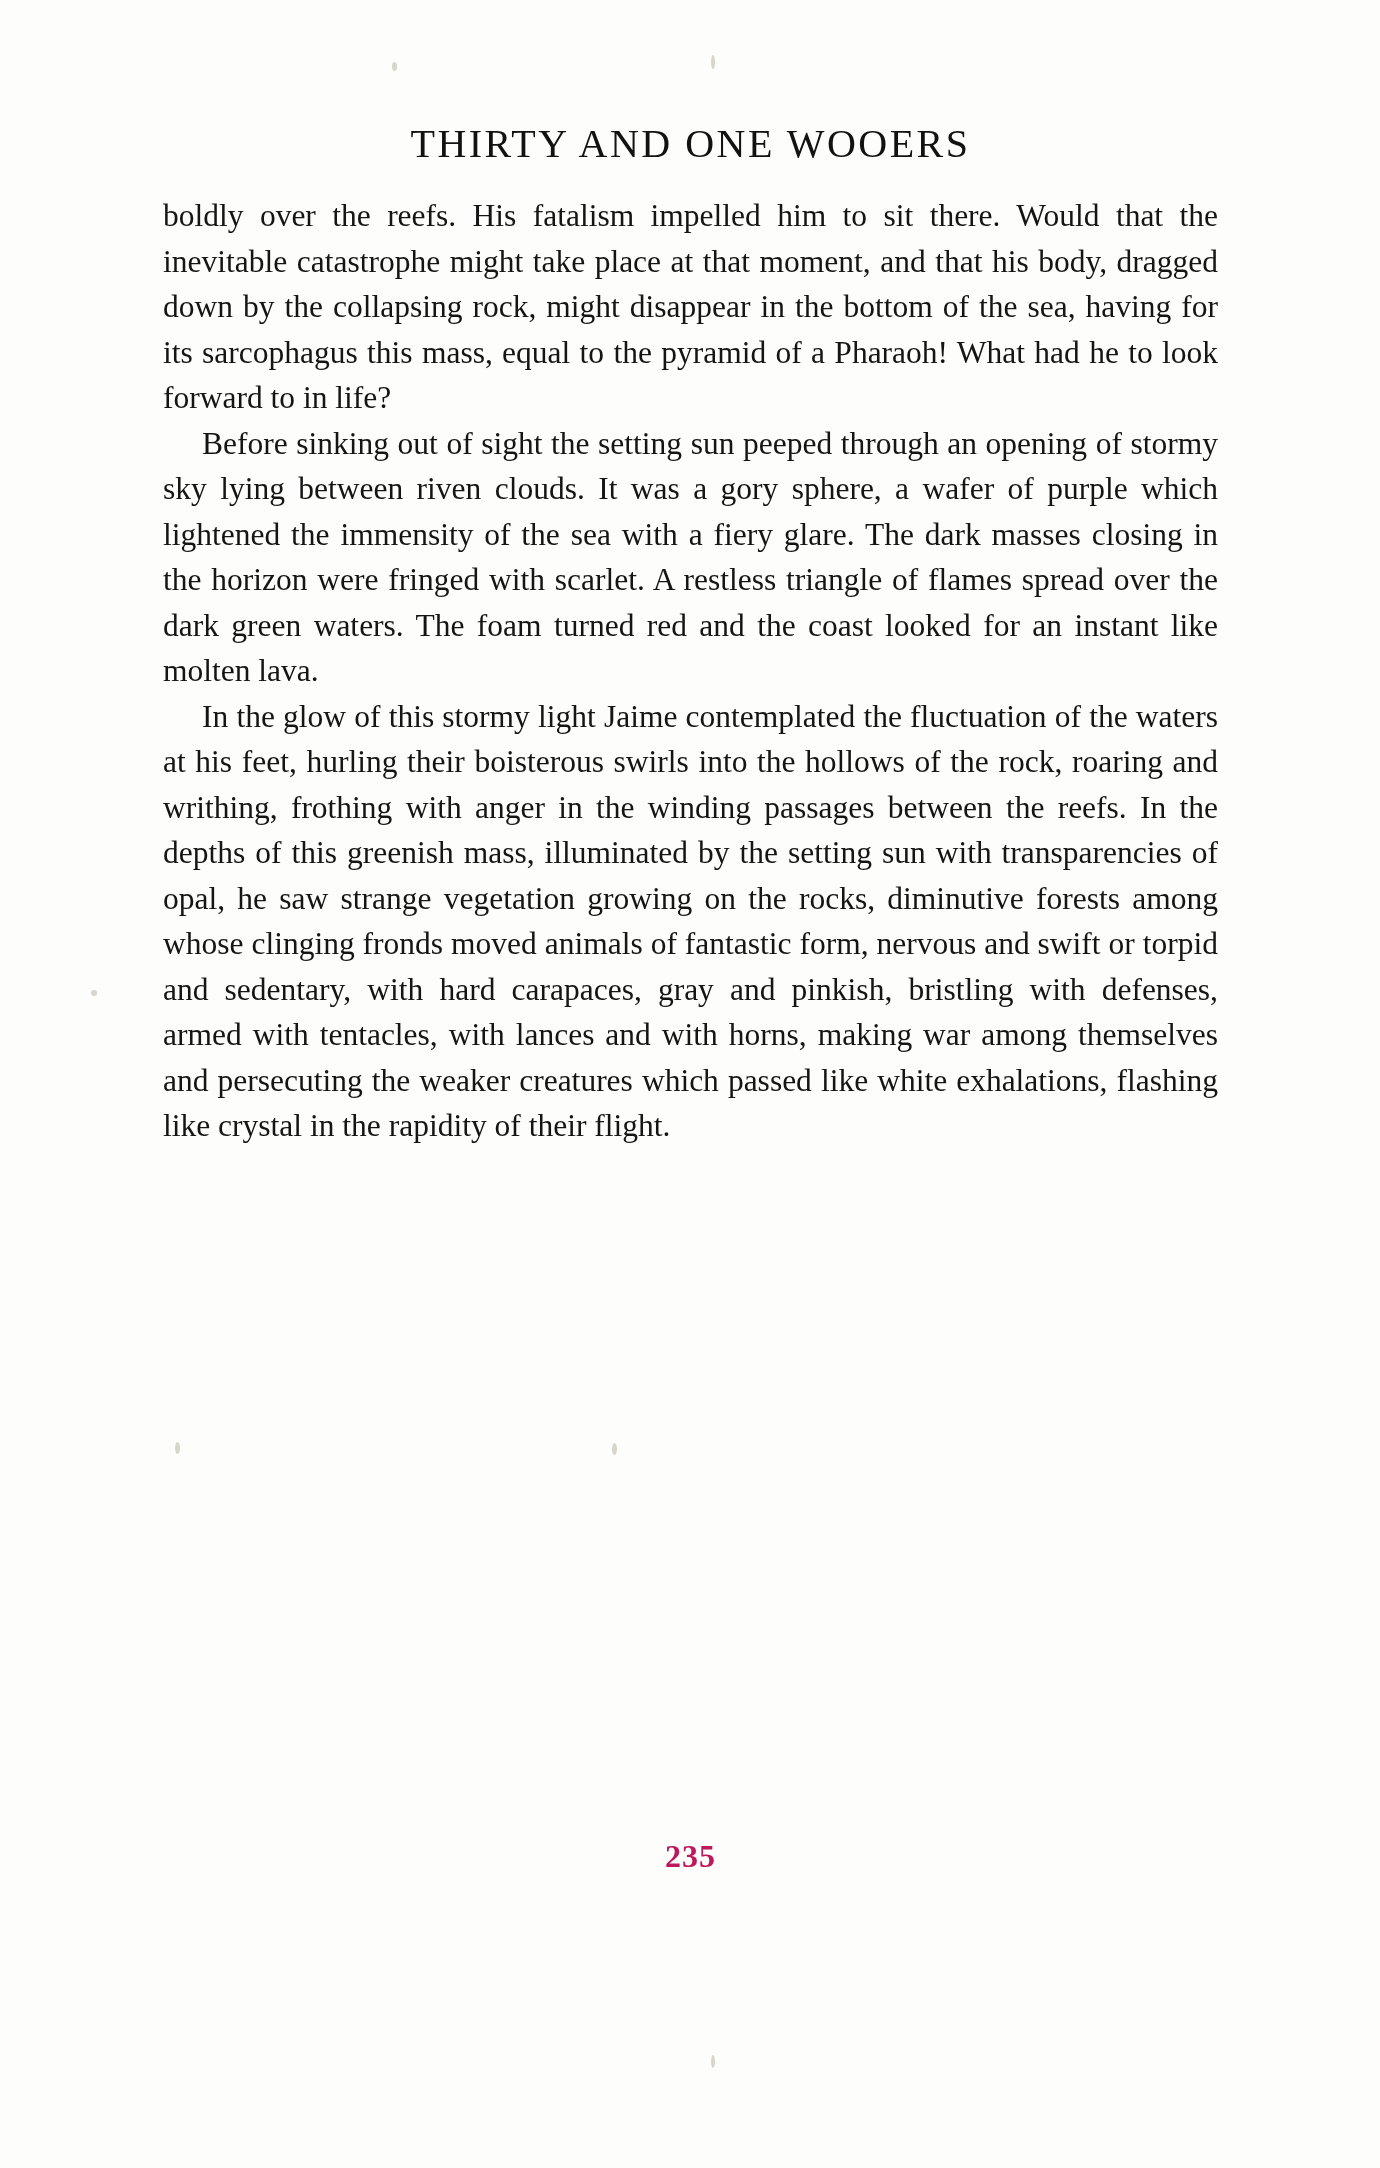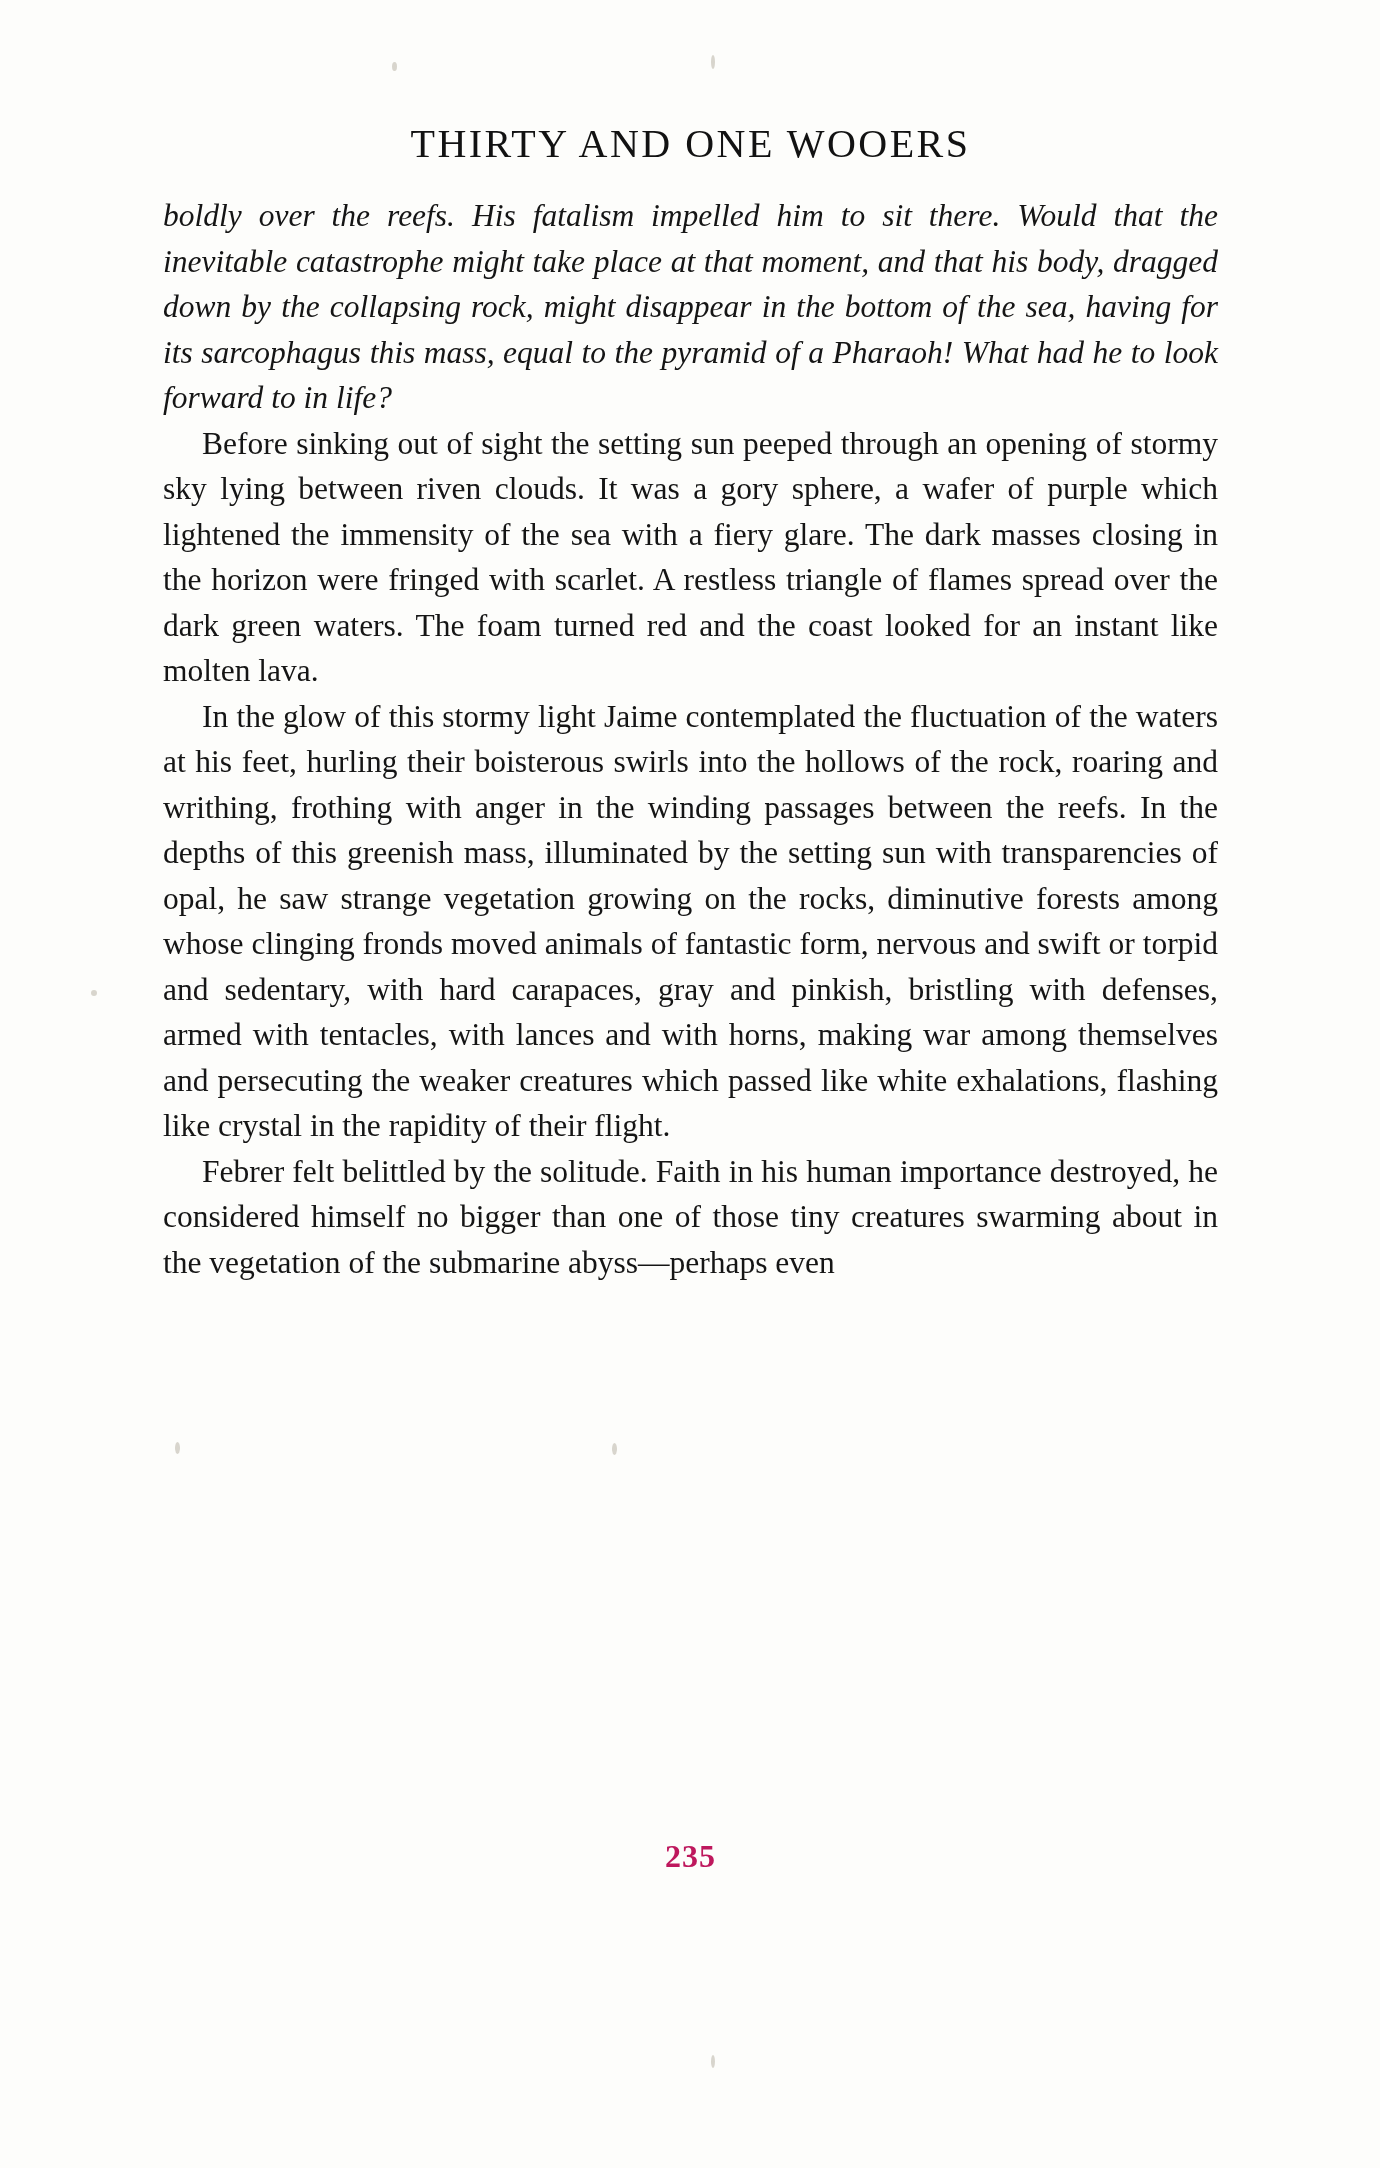--- a/index.html
+++ b/index.html
@@ -43,21 +43,20 @@
     text-align: justify;
     text-justify: inter-word;
     color: #151515;
   }
   .body-text p {
     margin: 0;
     text-indent: 39px;
   }
   .body-text p.no-indent {
     text-indent: 0;
-    font-style: italic;
   }
   .folio {
     position: absolute;
     left: 0;
     top: 1718px;
     width: 1055px;
     text-align: center;
     font-size: 32px;
     font-weight: 700;
     letter-spacing: 1px;
@@ -84,19 +83,18 @@
   <div class="speck" style="left:711px; top:2055px; width:4px; height:13px;"></div>
 
   <div class="content">
 
     <h1 class="running-head">THIRTY AND ONE WOOERS</h1>
 
     <div class="body-text">
       <p class="no-indent">boldly over the reefs.   His fatalism impelled him to sit there.   Would that the inevitable catastrophe might take place at that moment, and that his body, dragged down by the collapsing rock, might disappear in the bottom of the sea, having for its sarcophagus this mass, equal to the pyramid of a Pharaoh!   What had he to look forward to in life?</p>
       <p>Before sinking out of sight the setting sun peeped through an opening of stormy sky lying between riven clouds.   It was a gory sphere, a wafer of purple which lightened the immensity of the sea with a fiery glare. The dark masses closing in the horizon were fringed with scarlet.   A restless triangle of flames spread over the dark green waters.   The foam turned red and the coast looked for an instant like molten lava.</p>
       <p>In the glow of this stormy light Jaime contemplated the fluctuation of the waters at his feet, hurling their boisterous swirls into the hollows of the rock, roaring and writhing, frothing with anger in the winding passages between the reefs.   In the depths of this greenish mass, illuminated by the setting sun with transparencies of opal, he saw strange vegetation growing on the rocks, diminutive forests among whose clinging fronds moved animals of fantastic form, nervous and swift or torpid and sedentary, with hard carapaces, gray and pinkish, bristling with defenses, armed with tentacles, with lances and with horns, making war among themselves and persecuting the weaker creatures which passed like white exhalations, flashing like crystal in the rapidity of their flight.</p>
-      <p>Febrer felt belittled by the solitude.   Faith in his human importance destroyed, he considered himself no bigger than one of those tiny creatures swarming about in the vegetation of the submarine abyss—perhaps even</p>
     </div>
 
     <div class="folio">235</div>
 
   </div>
 </div>
 
 </body></html>

